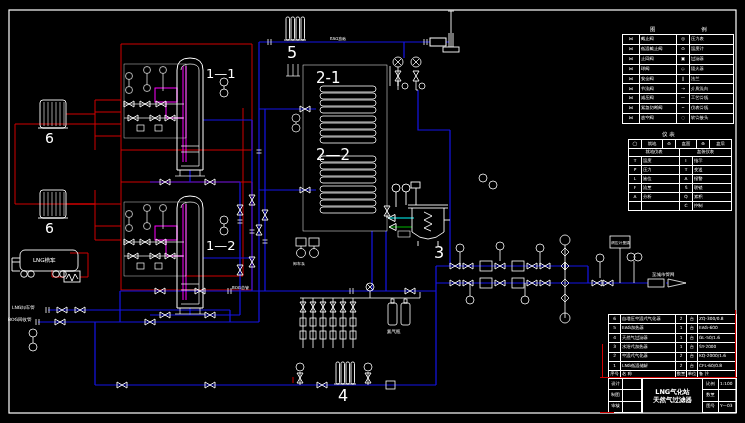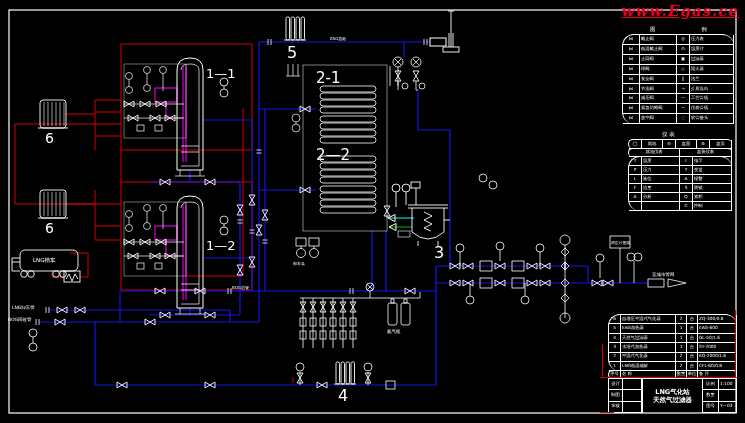--- a/index.html
+++ b/index.html
@@ -3,21 +3,21 @@
 <meta charset="utf-8">
 <style>
   html,body{margin:0;padding:0;background:#000;}
   #stage{position:relative;width:745px;height:423px;background:#000;overflow:hidden;
          font-family:"DejaVu Sans",sans-serif;}
   svg{position:absolute;left:0;top:0;}
   svg text{font-family:"DejaVu Sans",sans-serif;fill:#fff;}
   .watermark{position:absolute;top:2px;right:6px;color:#e8001c;
      font-family:"DejaVu Serif",serif;font-style:italic;font-weight:bold;
      font-size:15px;letter-spacing:1px;text-decoration:underline;}
-  .tbl{position:absolute;color:#fff;border-radius:12px;}
+  .tbl{position:absolute;color:#fff;}
   .grid{display:grid;border-top:1px solid #fff;border-left:1px solid #fff;box-sizing:border-box;background:transparent;}
   .grid .c{border-right:1px solid #fff;border-bottom:1px solid #fff;
      font-size:4.3px;line-height:1.1;display:flex;align-items:center;
      padding:0 1px;overflow:hidden;white-space:nowrap;color:#fff;}
   .grid .ctr{justify-content:center;padding:0;}
   .ttl{font-size:5.5px;color:#fff;position:absolute;white-space:nowrap;}
   .tb-title{font-size:6.5px;font-weight:bold;text-align:center;line-height:1.25;}
   .redline{position:absolute;background:#d00000;}
 </style>
 </head>
@@ -357,21 +357,20 @@
     <text x="8" y="321" font-size="4.5">BOG回收管</text>
     <text x="232" y="289" font-size="4">BOG总管</text>
     <text x="330" y="40" font-size="4">EAG放散</text>
     <text x="387" y="333" font-size="4.5">氮气瓶</text>
     <text x="652" y="276" font-size="4.5">至城市管网</text>
     <text x="293" y="265" font-size="4">卸车泵</text>
     <text x="611" y="244" font-size="3.8">调压计量撬</text>
   </g>
 </svg>
 
-<div class="watermark">www.Egas.ce</div>
 
 <div class="ttl" style="left:650px;top:26px;letter-spacing:22px;">图 例</div>
 <div class="tbl grid" style="left:622px;top:34px;width:112px;height:90px;grid-template-columns:17px 37px 13px 1fr;grid-auto-rows:1fr;">
       <div class="c ctr">⋈</div>
       <div class="c">截止阀</div>
       <div class="c ctr">◎</div>
       <div class="c">压力表</div>
       <div class="c ctr">⋈</div>
       <div class="c">低温截止阀</div>
       <div class="c ctr">⊙</div>

